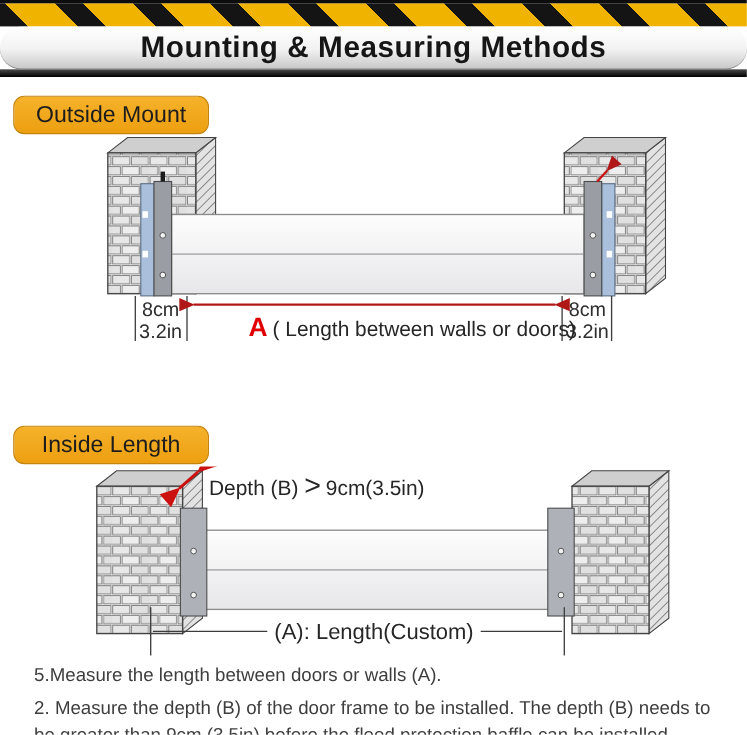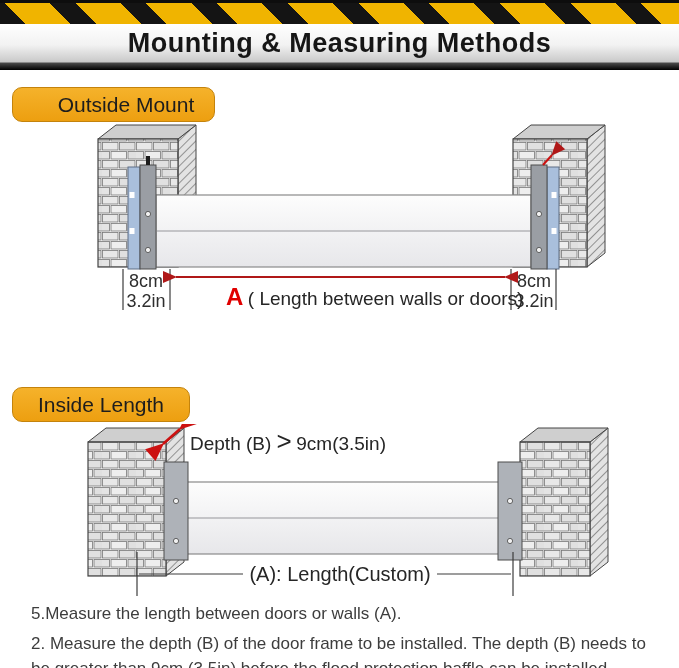--- a/index.html
+++ b/index.html
@@ -9,37 +9,37 @@
   }
   .caution-stripe{
     position:absolute;left:0;top:0;width:679px;height:24px;
     background:repeating-linear-gradient(45deg,#141414 0 18px,#F0B400 18px 50px);
     border-top:3px solid #0d0d0d;box-sizing:border-box;
   }
   .title-banner{
     position:absolute;left:0;top:24px;width:679px;height:38px;
     background:linear-gradient(#ffffff, #f2f2f2 55%, #c9c9c9);
     border-bottom:1px solid #8a8a8a;
-    display:flex;align-items:center;justify-content:center;
+    display:flex;align-items:center;justify-content:center;border-radius:19px;
   }
   .title-banner h1{
     margin:0;font-size:27px;font-weight:bold;color:#161616;letter-spacing:0.5px;
   }
   .black-bar{
     position:absolute;left:0;top:63px;width:679px;height:7px;
     background:linear-gradient(#4a4a4a,#000);
   }
   .mount-badge{
     position:absolute;left:12px;width:176px;height:33px;
     background:linear-gradient(#F5B22B,#ED9F10);
     border:1px solid #c4830c;border-radius:10px;
     display:flex;align-items:center;justify-content:center;
     font-size:21px;color:#1d1d1d;
   }
-  .badge-outside{top:87px;padding-left:25px;}
+  .badge-outside{top:87px;}
   .badge-inside{top:387px;}
   .diagram{position:absolute;left:0;}
   #diagram-outside{top:124px;}
   #diagram-inside{top:424px;}
   svg text{font-family:"Liberation Sans", sans-serif;}
   .steps{
     position:absolute;color:#3d3d3d;font-size:17px;line-height:1.5;
   }
   .steps-outside{top:321px;left:58px;width:600px;}
   .steps-inside{top:601px;left:31px;width:632px;}

